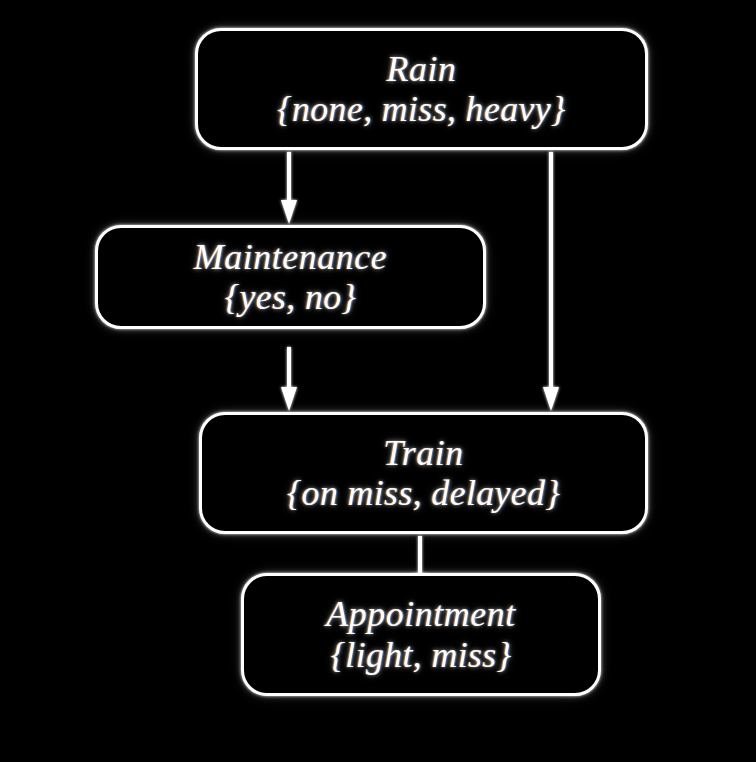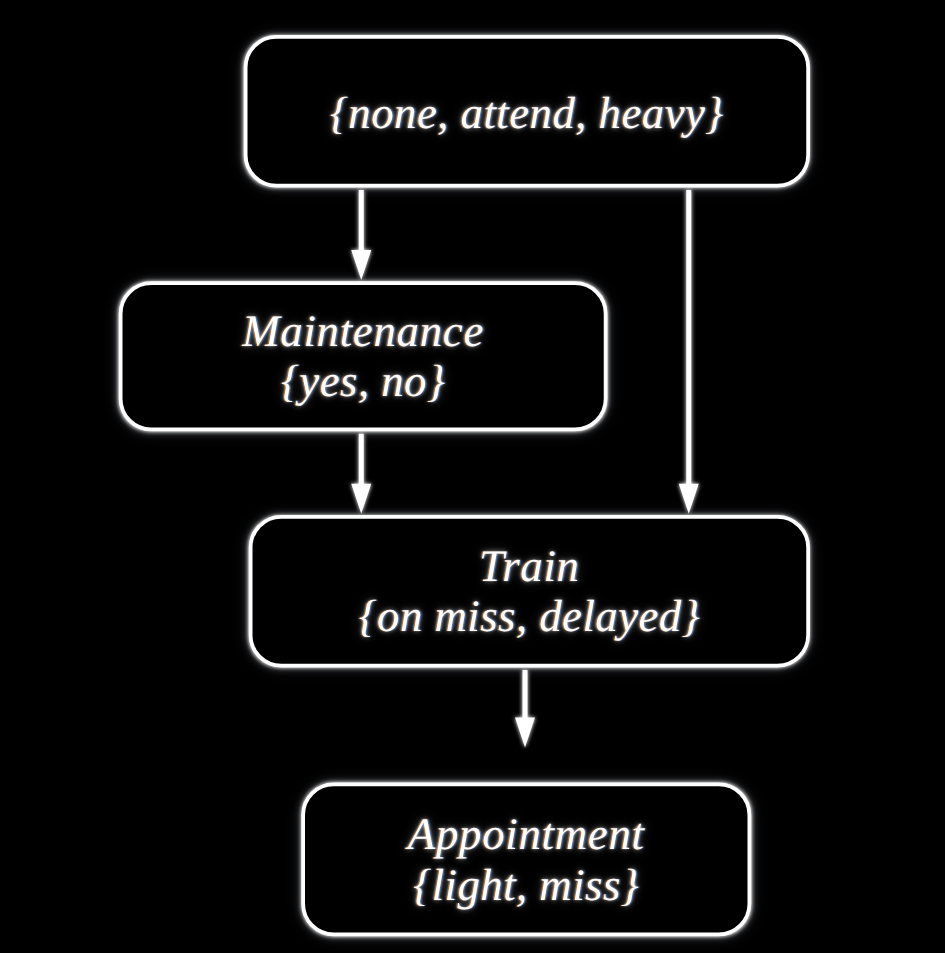--- a/index.html
+++ b/index.html
@@ -45,23 +45,23 @@
       -1px 0 1px rgba(255,170,90,0.55),
        1px 0 1px rgba(120,170,255,0.55),
        0 0 4px rgba(255,255,255,0.55),
        0 0 9px rgba(255,255,255,0.25);
   }
   .node-label  { font-size: 36px; letter-spacing: 0.5px; }
   .node-states { font-size: 36px; letter-spacing: 0.3px; margin-top: 2px; }
 
   
   #node-rain        { left: 195px; top:  28px; width: 453px; height: 122px; }
-  #node-maintenance { left:  95px; top: 225px; width: 391px; height: 120px; }
+  #node-maintenance { left:  95px; top: 225px; width: 391px; height: 104px; }
   #node-train       { left: 199px; top: 412px; width: 449px; height: 122px; align-items: center; }
-  #node-appointment { left: 241px; top: 626px; width: 360px; height: 123px; }
+  #node-appointment { left: 241px; top: 573px; width: 360px; height: 123px; }
 
   
   #edges {
     position: absolute;
     left: 0; top: 0;
     width: 756px;
     height: 762px;
     pointer-events: none;
   }
   .edge-shaft {
@@ -103,21 +103,22 @@
       <polygon class="edge-head" points="289,411 281,387 297,387"></polygon>
     </g>
 
     <g class="edge-group">
       <line class="edge-shaft" x1="420" y1="536" x2="420" y2="579"></line>
       <polygon class="edge-head" points="420,598 412,574 428,574"></polygon>
     </g>
   </svg>
 
   <div class="node" id="node-rain">
-    <div class="node-states">{none, attend, heavy}</div>
+    <div class="node-label">Rain</div>
+    <div class="node-states">{none, miss, heavy}</div>
   </div>
 
   <div class="node" id="node-maintenance">
     <div class="node-label">Maintenance</div>
     <div class="node-states">{yes, no}</div>
   </div>
 
   <div class="node" id="node-train">
     <div class="node-label">Train</div>
     <div class="node-states">{on miss, delayed}</div>

